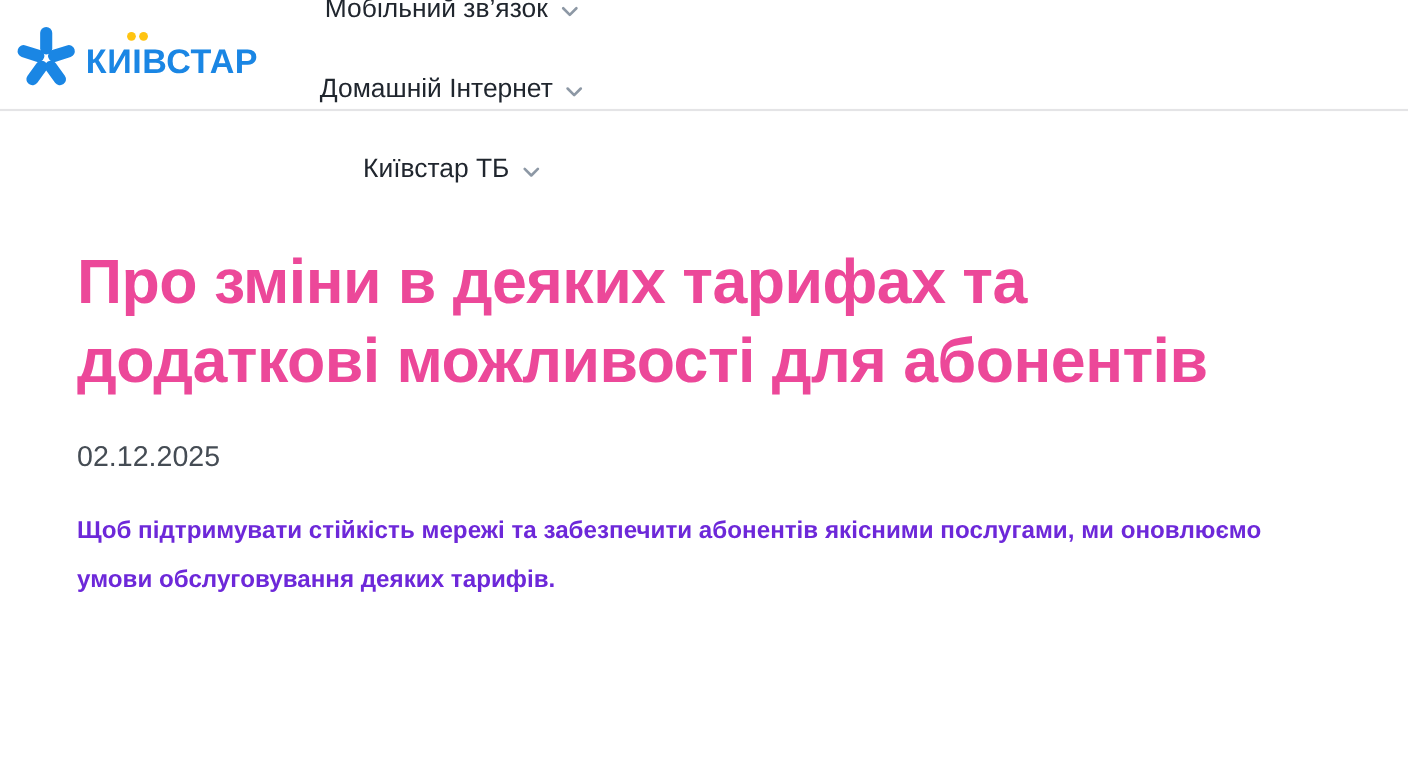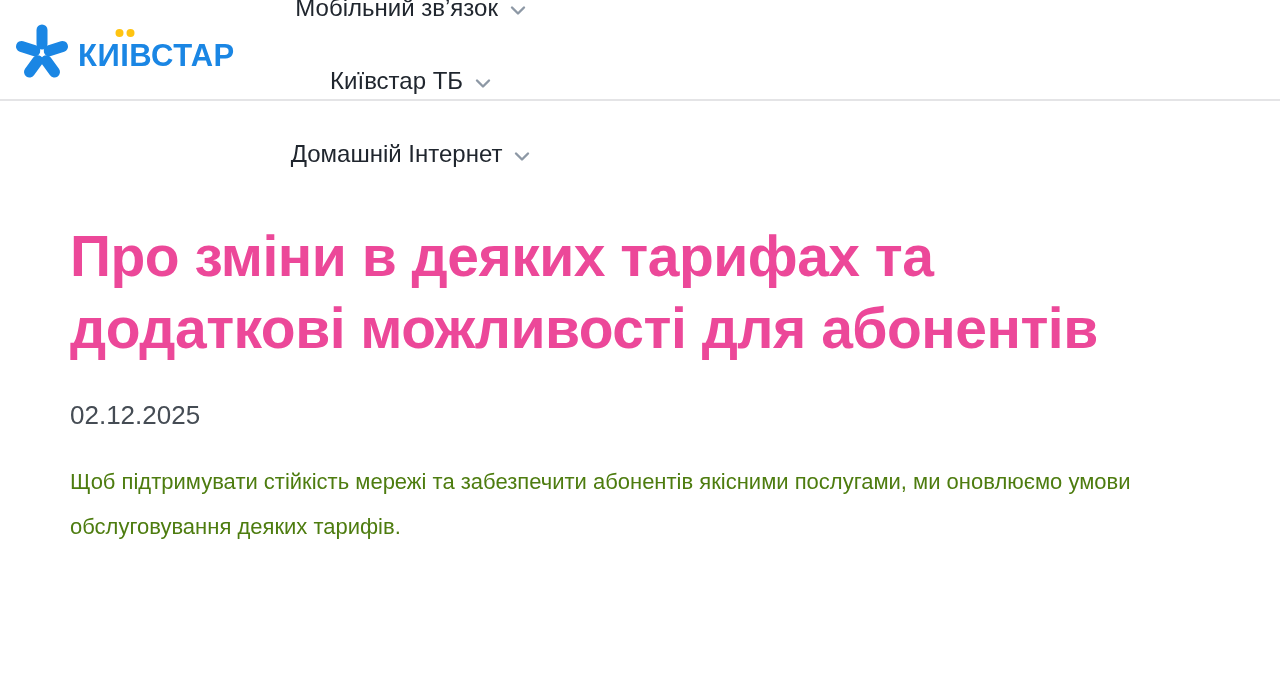--- a/index.html
+++ b/index.html
@@ -88,23 +88,23 @@
   .article-date {
     margin-top: 35px;
     font-size: 26px;
     font-weight: 400;
     color: #454c54;
   }
   .article-lead {
     margin-top: 28px;
     max-width: 1105px;
     font-size: 22px;
-    font-weight: 400;
+    font-weight: 700;
     line-height: 2.05;
-    color: #4d7c0f;
+    color: #6d28d9;
   }
 </style>
 </head>
 <body>
 
 <header class="site-header">
   <a class="logo">
     <svg class="logo-star" viewBox="0 0 64 66" xmlns="http://www.w3.org/2000/svg">
       <g stroke="#1a86e4" stroke-width="11" stroke-linecap="round" fill="none">
         <line x1="32" y1="13" x2="32" y2="27"></line>
@@ -131,27 +131,27 @@
     <div class="nav-item">
       <span>Тарифи</span>
     </div>
     <div class="nav-item">
       <span>Мобільний зв’язок</span>
       <svg class="chevron" width="22" height="22" viewBox="0 0 22 22">
         <path d="M5 8.5 L11 14.5 L17 8.5" fill="none" stroke="#8d98a5" stroke-width="2.4" stroke-linecap="round" stroke-linejoin="round"></path>
       </svg>
     </div>
     <div class="nav-item">
-      <span>Київстар ТБ</span>
+      <span>Домашній Інтернет</span>
       <svg class="chevron" width="22" height="22" viewBox="0 0 22 22">
         <path d="M5 8.5 L11 14.5 L17 8.5" fill="none" stroke="#8d98a5" stroke-width="2.4" stroke-linecap="round" stroke-linejoin="round"></path>
       </svg>
     </div>
     <div class="nav-item">
-      <span>Домашній Інтернет</span>
+      <span>Київстар ТБ</span>
       <svg class="chevron" width="22" height="22" viewBox="0 0 22 22">
         <path d="M5 8.5 L11 14.5 L17 8.5" fill="none" stroke="#8d98a5" stroke-width="2.4" stroke-linecap="round" stroke-linejoin="round"></path>
       </svg>
     </div>
   </nav>
 </header>
 
 <main class="article">
   <h1 class="article-title">Про зміни в деяких тарифах та додаткові можливості для абонентів</h1>
   <div class="article-date">02.12.2025</div>

